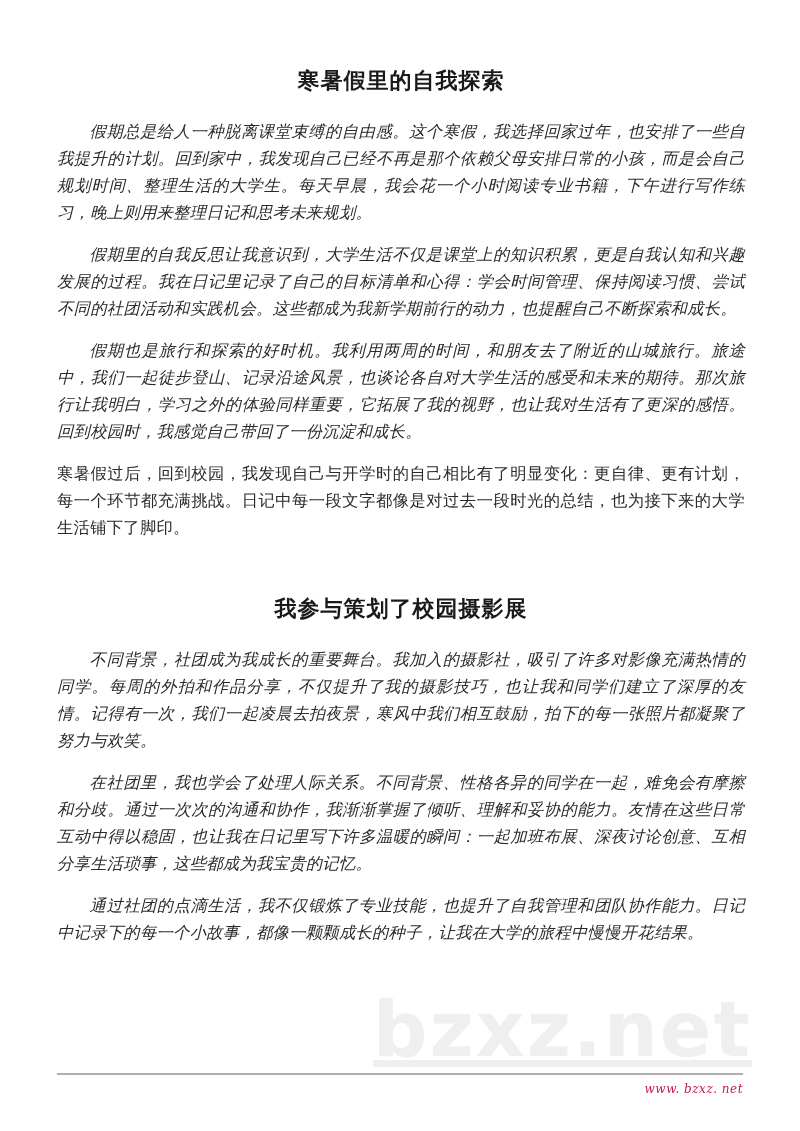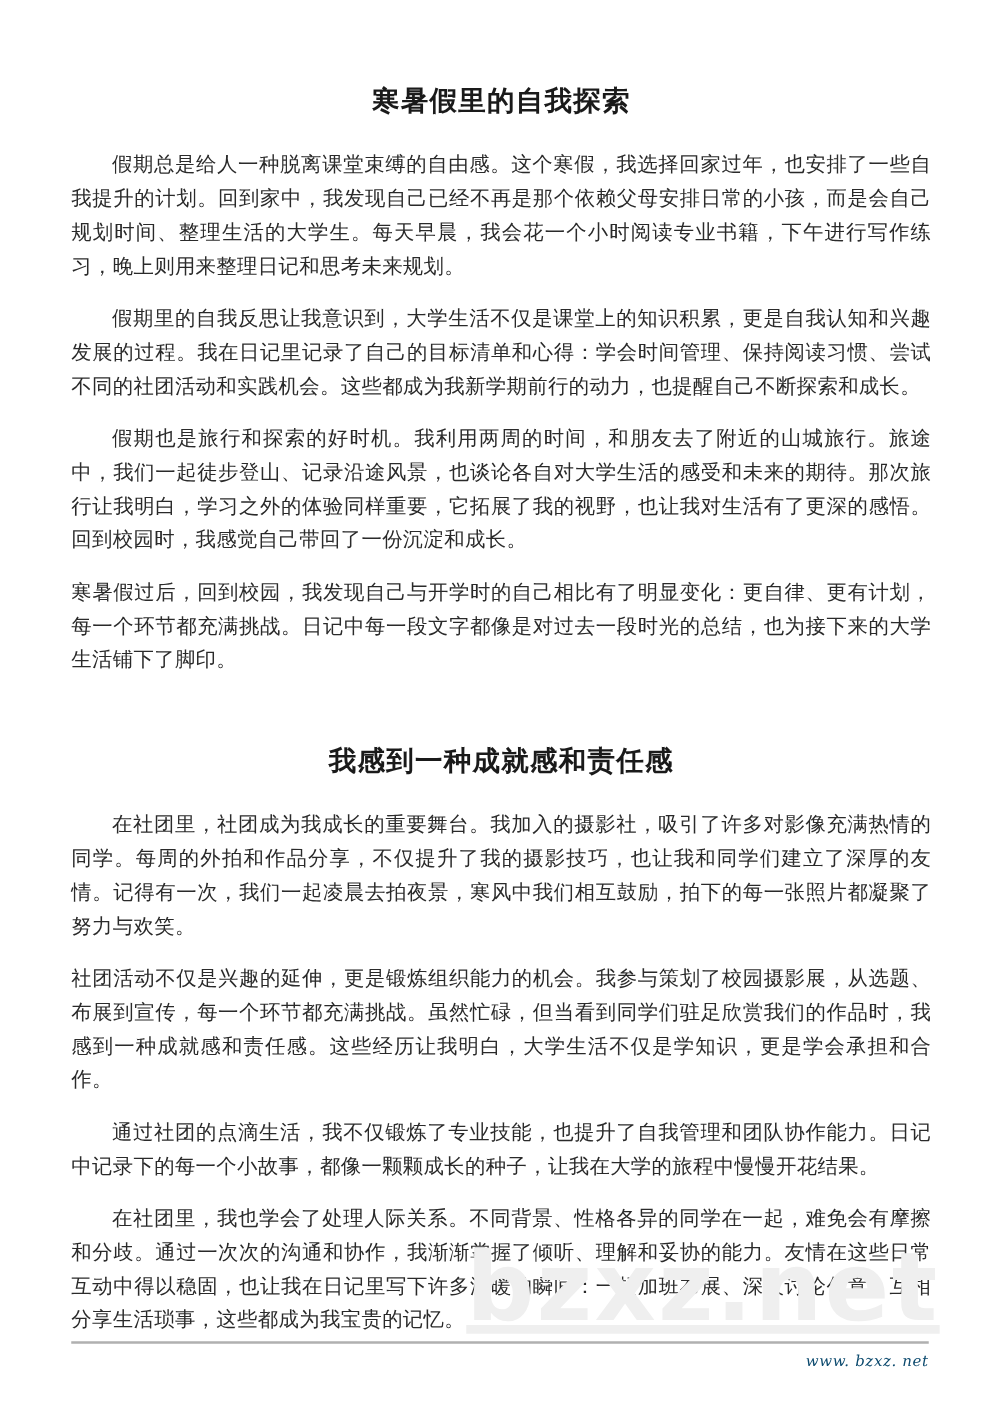--- a/index.html
+++ b/index.html
@@ -2,44 +2,43 @@
 <html><head>
 <meta charset="utf-8">
 <style>
   html,body{margin:0;padding:0;background:#ffffff;}
   body{width:800px;height:1131px;position:relative;overflow:hidden;font-family:"DejaVu Serif","Liberation Serif",serif;color:#2a2a2a;}
   .page{position:absolute;left:57px;top:0;width:688px;}
   h1{margin:0;text-align:center;font-family:"DejaVu Sans","Liberation Sans",sans-serif;font-weight:bold;font-size:22px;color:#1a1a1a;letter-spacing:1px;}
   #t1{position:absolute;top:66px;left:0;width:688px;}
   #t2{position:absolute;top:594px;left:0;width:688px;}
   p{margin:0;font-size:16.3px;line-height:27px;text-align:justify;letter-spacing:0.3px;}
-  .ind{text-indent:2em;}
+  .ind{text-indent:2em;font-style:italic;}
   .sec1{position:absolute;top:118px;left:0;width:688px;}
   .sec2{position:absolute;top:646px;left:0;width:688px;}
   .sec1 p,.sec2 p{margin-bottom:15px;}
   .watermark{position:absolute;left:373px;top:992px;font-family:"DejaVu Sans","Liberation Sans",sans-serif;font-weight:bold;font-size:76px;color:#efefef;letter-spacing:2px;line-height:1;text-decoration:underline;}
   .rule{position:absolute;left:57px;top:1073px;width:686px;height:2px;background:#b0b0b0;}
-  .footer-url{position:absolute;right:57px;top:1082px;font-family:"DejaVu Serif","Liberation Serif",serif;font-style:italic;font-size:12px;color:#0c4a6e;letter-spacing:0.5px;}
+  .footer-url{position:absolute;right:57px;top:1082px;font-family:"DejaVu Serif","Liberation Serif",serif;font-style:italic;font-size:12px;color:#be185d;letter-spacing:0.5px;}
 </style>
 </head>
 <body>
 
 <div class="page">
   <h1 id="t1">寒暑假里的自我探索</h1>
   <div class="sec1">
     <p class="ind">假期总是给人一种脱离课堂束缚的自由感。这个寒假，我选择回家过年，也安排了一些自我提升的计划。回到家中，我发现自己已经不再是那个依赖父母安排日常的小孩，而是会自己规划时间、整理生活的大学生。每天早晨，我会花一个小时阅读专业书籍，下午进行写作练习，晚上则用来整理日记和思考未来规划。</p>
     <p class="ind">假期里的自我反思让我意识到，大学生活不仅是课堂上的知识积累，更是自我认知和兴趣发展的过程。我在日记里记录了自己的目标清单和心得：学会时间管理、保持阅读习惯、尝试不同的社团活动和实践机会。这些都成为我新学期前行的动力，也提醒自己不断探索和成长。</p>
     <p class="ind">假期也是旅行和探索的好时机。我利用两周的时间，和朋友去了附近的山城旅行。旅途中，我们一起徒步登山、记录沿途风景，也谈论各自对大学生活的感受和未来的期待。那次旅行让我明白，学习之外的体验同样重要，它拓展了我的视野，也让我对生活有了更深的感悟。回到校园时，我感觉自己带回了一份沉淀和成长。</p>
     <p>寒暑假过后，回到校园，我发现自己与开学时的自己相比有了明显变化：更自律、更有计划，每一个环节都充满挑战。日记中每一段文字都像是对过去一段时光的总结，也为接下来的大学生活铺下了脚印。</p>
   </div>
 
-  <h1 id="t2">我感到一种成就感和责任感</h1>
+  <h1 id="t2">我参与策划了校园摄影展</h1>
   <div class="sec2">
-    <p class="ind">在社团里，社团成为我成长的重要舞台。我加入的摄影社，吸引了许多对影像充满热情的同学。每周的外拍和作品分享，不仅提升了我的摄影技巧，也让我和同学们建立了深厚的友情。记得有一次，我们一起凌晨去拍夜景，寒风中我们相互鼓励，拍下的每一张照片都凝聚了努力与欢笑。</p>
-    <p>社团活动不仅是兴趣的延伸，更是锻炼组织能力的机会。我参与策划了校园摄影展，从选题、布展到宣传，每一个环节都充满挑战。虽然忙碌，但当看到同学们驻足欣赏我们的作品时，我感到一种成就感和责任感。这些经历让我明白，大学生活不仅是学知识，更是学会承担和合作。</p>
+    <p class="ind">不同背景，社团成为我成长的重要舞台。我加入的摄影社，吸引了许多对影像充满热情的同学。每周的外拍和作品分享，不仅提升了我的摄影技巧，也让我和同学们建立了深厚的友情。记得有一次，我们一起凌晨去拍夜景，寒风中我们相互鼓励，拍下的每一张照片都凝聚了努力与欢笑。</p>
+    <p class="ind">在社团里，我也学会了处理人际关系。不同背景、性格各异的同学在一起，难免会有摩擦和分歧。通过一次次的沟通和协作，我渐渐掌握了倾听、理解和妥协的能力。友情在这些日常互动中得以稳固，也让我在日记里写下许多温暖的瞬间：一起加班布展、深夜讨论创意、互相分享生活琐事，这些都成为我宝贵的记忆。</p>
     <p class="ind">通过社团的点滴生活，我不仅锻炼了专业技能，也提升了自我管理和团队协作能力。日记中记录下的每一个小故事，都像一颗颗成长的种子，让我在大学的旅程中慢慢开花结果。</p>
-    <p class="ind">在社团里，我也学会了处理人际关系。不同背景、性格各异的同学在一起，难免会有摩擦和分歧。通过一次次的沟通和协作，我渐渐掌握了倾听、理解和妥协的能力。友情在这些日常互动中得以稳固，也让我在日记里写下许多温暖的瞬间：一起加班布展、深夜讨论创意、互相分享生活琐事，这些都成为我宝贵的记忆。</p>
   </div>
 </div>
 
 <div class="watermark">bzxz.net</div>
 <div class="rule"></div>
 <div class="footer-url">www. bzxz. net</div>
 
 </body></html>

